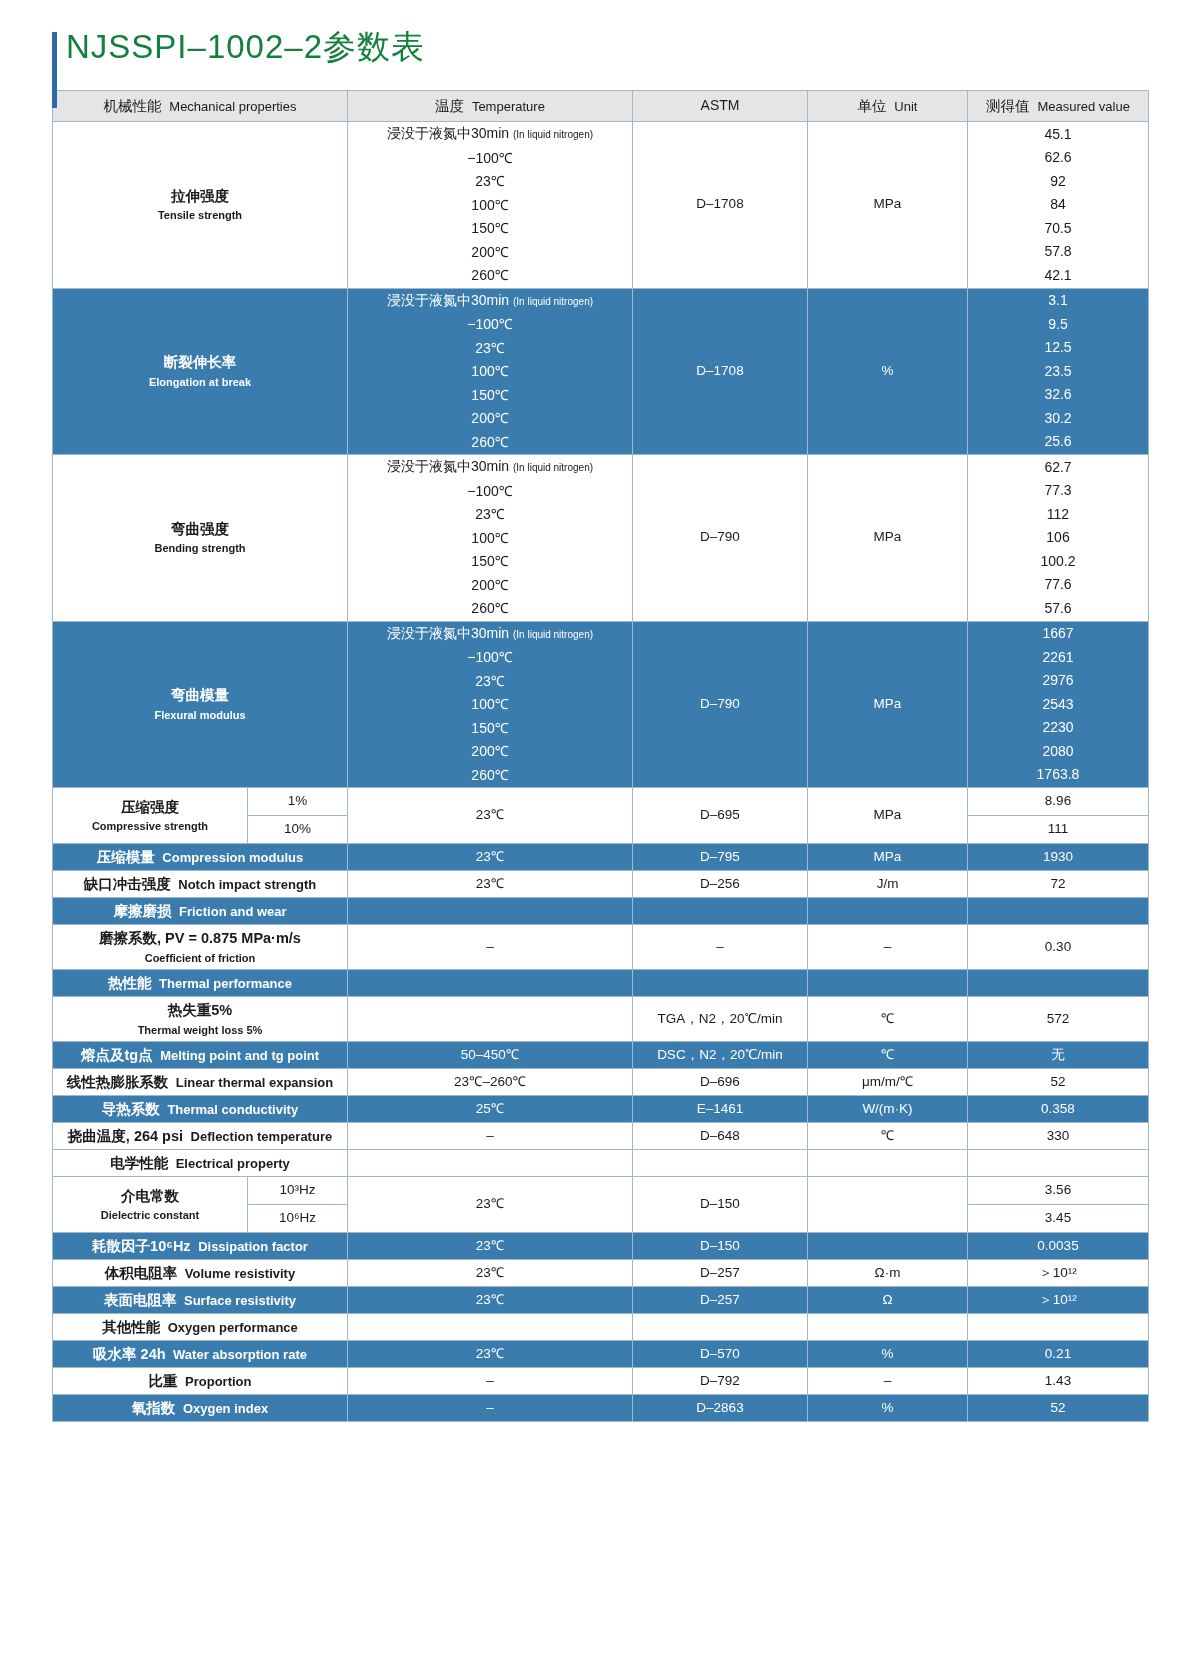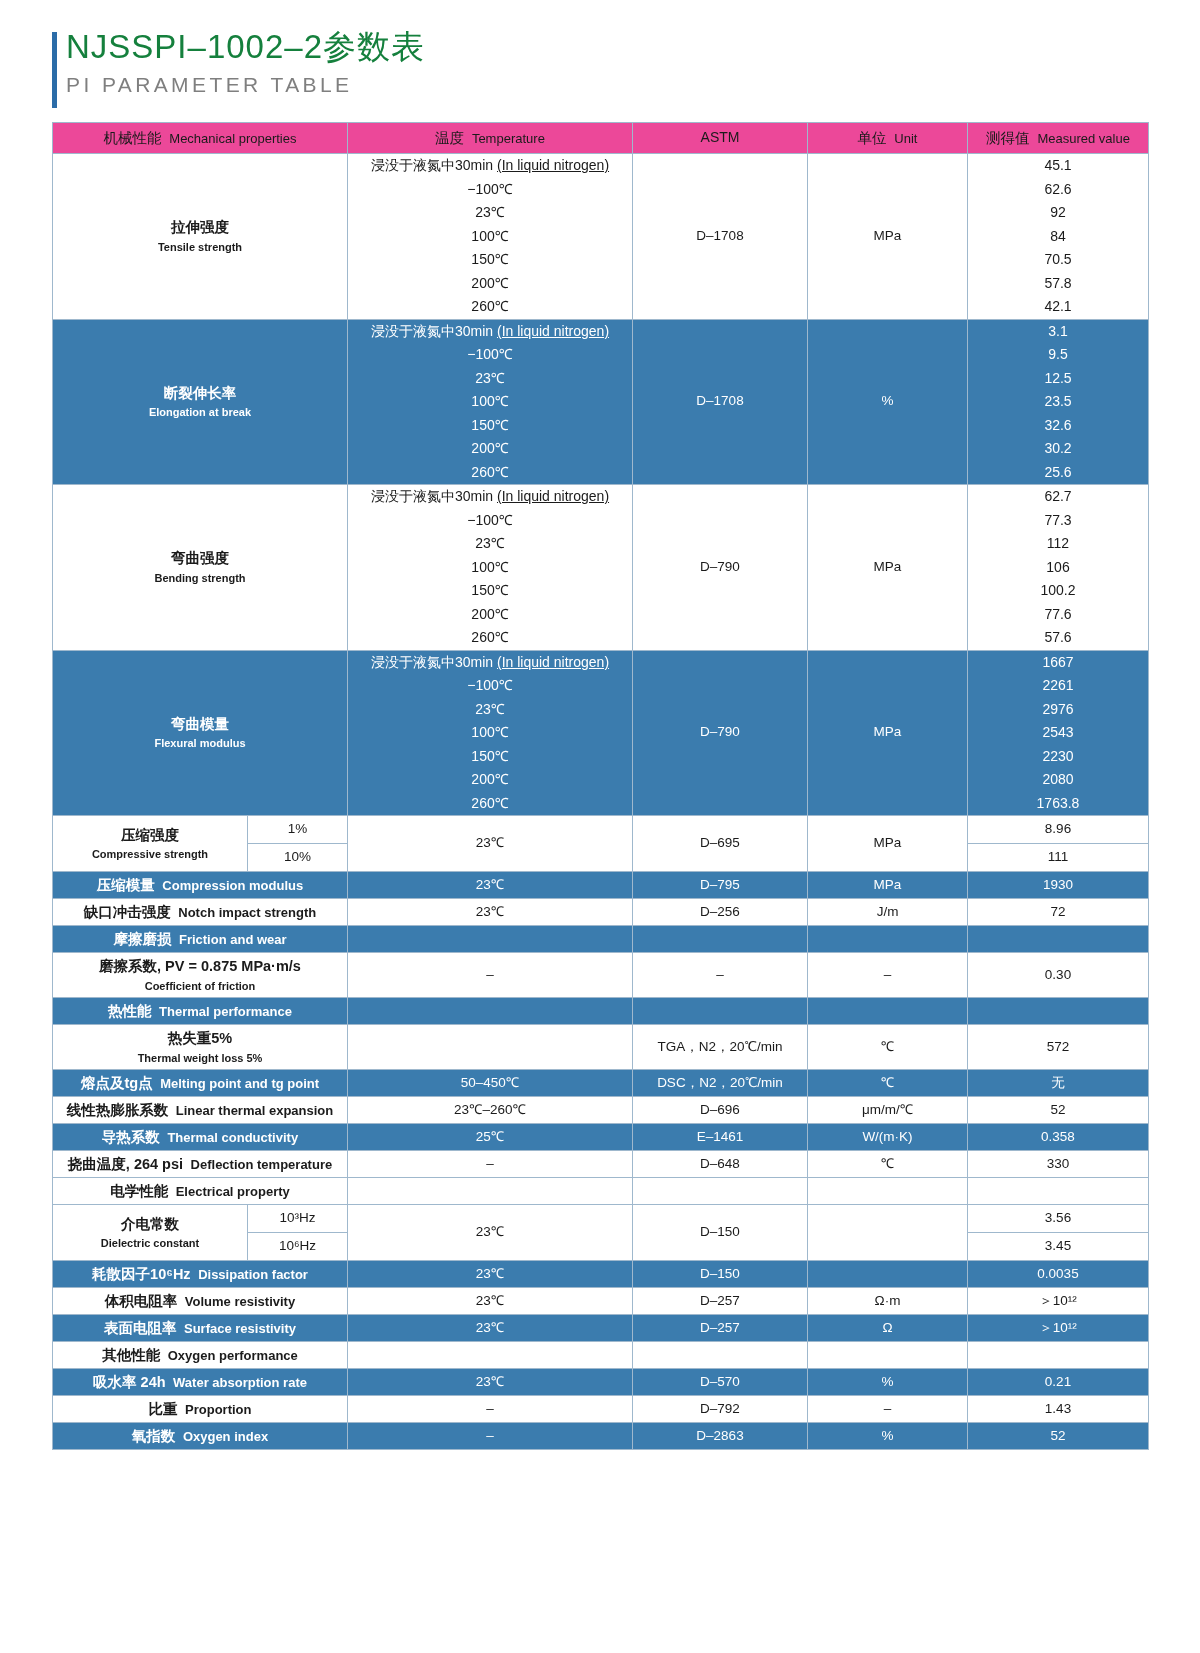--- a/index.html
+++ b/index.html
@@ -60,21 +60,21 @@
     font-size: 13.5px;
   }
   table.param td, table.param th {
     border: 1px solid #9fb8cd;
     padding: 0;
     vertical-align: middle;
     text-align: center;
     line-height: 1.55;
   }
   .hdr td {
-    background: #ec4899;
+    background: #e5e5e5;
     font-size: 14px;
     height: 30px;
     color: #1b1b1b;
   }
   .hdr .cn { font-size: 14.5px; }
   .hdr .en { font-size: 13px; }
   .blue td {
     background: #3b7cae;
     color: #ffffff;
     border-color: #5d93be;
@@ -83,21 +83,21 @@
 
   td.label {
     text-align: left;
     padding-left: 14px;
     font-weight: bold;
   }
   .lab-cn { font-size: 14.5px; display: block; }
   .lab-en { font-size: 11px; display: block; }
   .inline-cn { font-size: 14.5px; }
   .inline-en { font-size: 13px; }
-  .small-en { font-size: 14px; text-decoration: underline; }
+  .small-en { font-size: 10px; }
 
   .temp-list, .val-list {
     display: block;
     line-height: 23.5px;
     font-size: 14px;
   }
   .temp-list { }
   .val-list { }
 
   .note {
@@ -109,21 +109,20 @@
   .note .en { font-size: 13px; }
 </style>
 </head>
 <body>
 
 <div class="page">
 
   <div class="header">
     <div class="header-bar"></div>
     <div class="title-cn">NJSSPI–1002–2参数表</div>
-    <div class="title-en">PI PARAMETER TABLE</div>
   </div>
 
   <table class="param">
     <colgroup>
       <col style="width:195px">
       <col style="width:100px">
       <col style="width:285px">
       <col style="width:175px">
       <col style="width:160px">
       <col style="width:181px">

